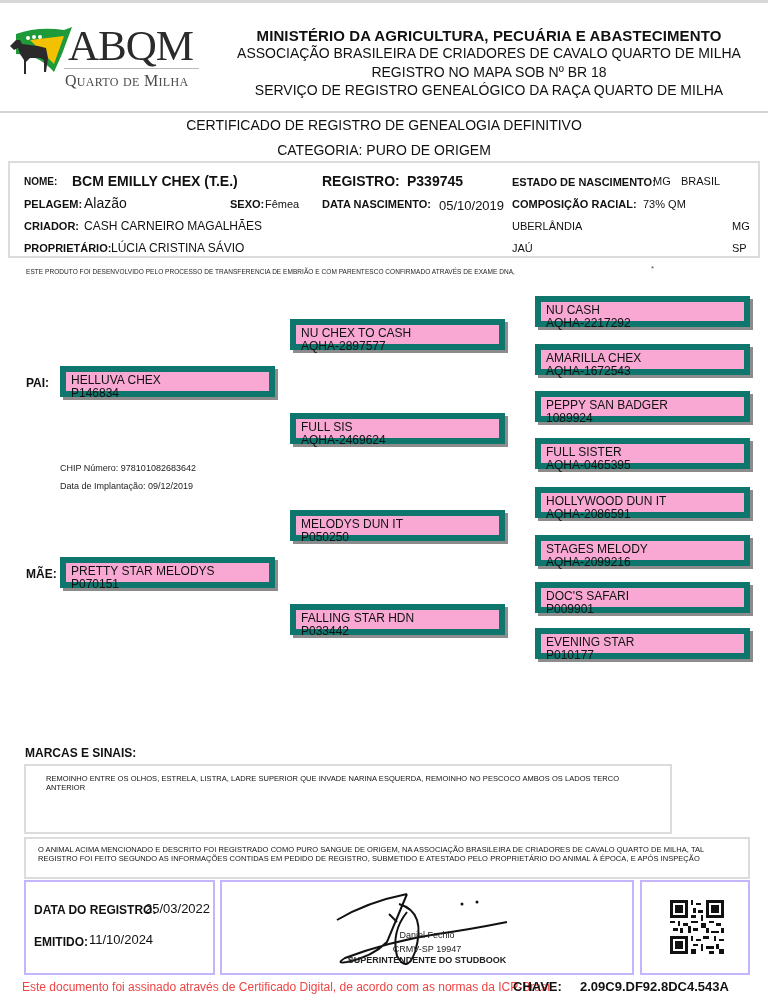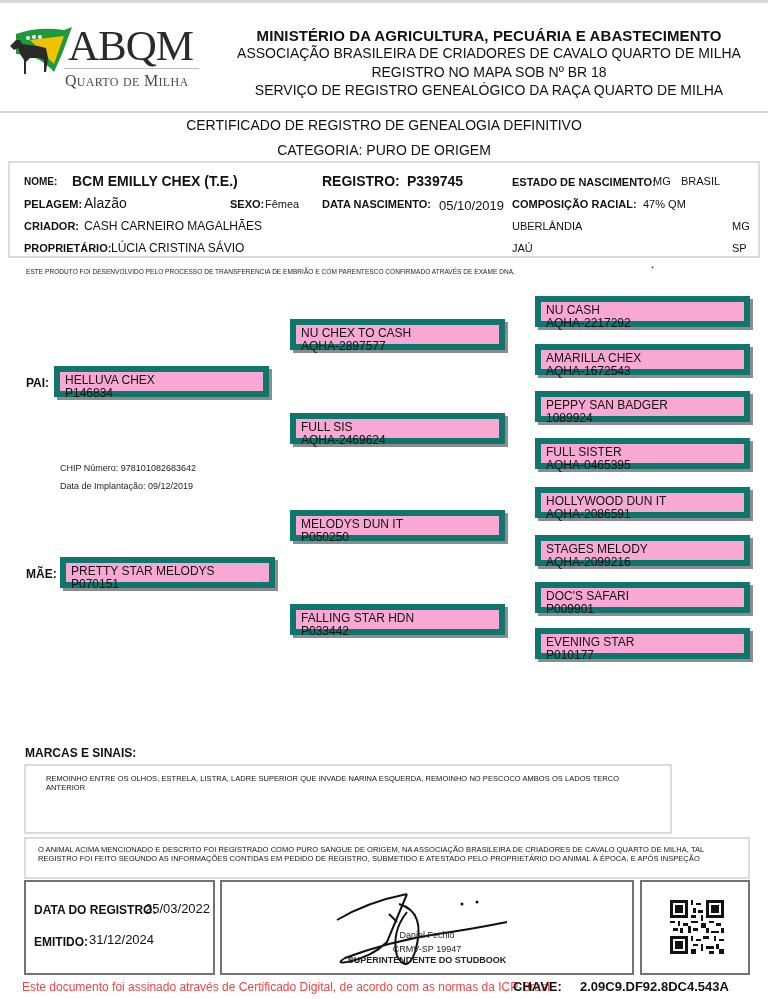--- a/index.html
+++ b/index.html
@@ -38,21 +38,21 @@
           font-size: 12px; line-height: 13px; }
   .pbox .n, .pbox .r { display: block; white-space: nowrap; }
   .plabel { font-weight: bold; font-size: 12px; }
   .chip { font-size: 9px; color: #222; }
   
   .marcas-title { left: 25px; top: 746px; font-weight: bold; font-size: 12px; }
   .marcas-box { left: 24px; top: 764px; width: 648px; height: 70px; border: 2px solid #dcdcdc; box-sizing: border-box;
                 padding: 8px 20px; font-size: 7.5px; letter-spacing: 0.05px; }
   .legal-box { left: 24px; top: 837px; width: 726px; height: 42px; border: 2px solid #dcdcdc; box-sizing: border-box;
                padding: 6px 12px; font-size: 7.5px; line-height: 9px; letter-spacing: 0.05px; }
-  .foot-box { top: 880px; height: 95px; border: 2px solid #737373; box-sizing: border-box; }
+  .foot-box { top: 880px; height: 95px; border: 2px solid #c4b5fd; box-sizing: border-box; }
   .foot-label { font-weight: bold; font-size: 12px; }
   .foot-val { font-size: 13px; }
   .sig-text { font-size: 9px; text-align: center; color: #222; }
   .digital { left: 22px; top: 980px; font-size: 12px; color: #ef4444; }
   .chave { left: 513px; top: 979px; font-weight: bold; font-size: 13px; }
   .chave-val { left: 580px; top: 979px; font-weight: bold; font-size: 13px; }
 </style>
 </head>
 <body>
 
@@ -90,37 +90,37 @@
 <span class="abs val" style="left:653px;top:175px;font-size:11px;">MG</span>
 <span class="abs val" style="left:681px;top:175px;font-size:11px;">BRASIL</span>
 
 <span class="abs lbl" style="left:24px;top:198px;">PELAGEM:</span>
 <span class="abs val" style="left:84px;top:195px;font-size:14px;">Alazão</span>
 <span class="abs lbl" style="left:230px;top:198px;">SEXO:</span>
 <span class="abs val" style="left:265px;top:198px;font-size:11px;">Fêmea</span>
 <span class="abs lbl" style="left:322px;top:198px;">DATA NASCIMENTO:</span>
 <span class="abs val" style="left:439px;top:198px;font-size:13px;">05/10/2019</span>
 <span class="abs lbl" style="left:512px;top:198px;">COMPOSIÇÃO RACIAL:</span>
-<span class="abs val" style="left:643px;top:198px;font-size:11px;">47% QM</span>
+<span class="abs val" style="left:643px;top:198px;font-size:11px;">73% QM</span>
 
 <span class="abs lbl" style="left:24px;top:220px;">CRIADOR:</span>
 <span class="abs val" style="left:84px;top:219px;font-size:12px;">CASH CARNEIRO MAGALHÃES</span>
 <span class="abs val" style="left:512px;top:220px;font-size:11px;">UBERLÂNDIA</span>
 <span class="abs val" style="left:732px;top:220px;font-size:11px;">MG</span>
 
 <span class="abs lbl" style="left:24px;top:242px;">PROPRIETÁRIO:</span>
 <span class="abs val" style="left:111px;top:241px;font-size:12px;">LÚCIA CRISTINA SÁVIO</span>
 <span class="abs val" style="left:512px;top:242px;font-size:11px;">JAÚ</span>
 <span class="abs val" style="left:732px;top:242px;font-size:11px;">SP</span>
 
 <div class="abs disclaimer">ESTE PRODUTO FOI DESENVOLVIDO PELO PROCESSO DE TRANSFERENCIA DE EMBRIÃO E COM PARENTESCO CONFIRMADO ATRAVÉS DE EXAME DNA,</div>
 <div class="abs dot">*</div>
 
 <span class="abs plabel" style="left:26px;top:376px;">PAI:</span>
-<div class="pbox" style="left:54px;top:366px;width:215px;height:31px;">
+<div class="pbox" style="left:60px;top:366px;width:215px;height:31px;">
   <span class="n">HELLUVA CHEX</span>
   <span class="r">P146834</span>
 </div>
 <span class="abs plabel" style="left:26px;top:567px;">MÃE:</span>
 <div class="pbox" style="left:60px;top:557px;width:215px;height:31px;">
   <span class="n">PRETTY STAR MELODYS</span>
   <span class="r">P070151</span>
 </div>
 
 <div class="pbox" style="left:290px;top:319px;width:215px;height:31px;">
@@ -183,21 +183,21 @@
 
 <div class="abs legal-box">
   <div>O ANIMAL ACIMA MENCIONADO E DESCRITO FOI REGISTRADO COMO PURO SANGUE DE ORIGEM, NA ASSOCIAÇÃO BRASILEIRA DE CRIADORES DE CAVALO QUARTO DE MILHA, TAL</div>
   <div>REGISTRO FOI FEITO SEGUNDO AS INFORMAÇÕES CONTIDAS EM PEDIDO DE REGISTRO, SUBMETIDO E ATESTADO PELO PROPRIETÁRIO DO ANIMAL À ÉPOCA, E APÓS INSPEÇÃO</div>
 </div>
 
 <div class="abs foot-box" style="left:24px;width:191px;"></div>
 <span class="abs foot-label" style="left:34px;top:903px;">DATA DO REGISTRO:</span>
 <span class="abs foot-val" style="left:145px;top:901px;">25/03/2022</span>
 <span class="abs foot-label" style="left:34px;top:935px;">EMITIDO:</span>
-<span class="abs foot-val" style="left:89px;top:932px;">31/12/2024</span>
+<span class="abs foot-val" style="left:89px;top:932px;">11/10/2024</span>
 
 <div class="abs foot-box" style="left:220px;width:414px;">
   <svg width="200" height="95" viewBox="0 0 200 95" style="position:absolute;left:105px;top:0;">
     <path d="M10 38 Q40 20 80 12 M80 12 L60 60 Q45 75 20 80 Q8 82 18 76 Q60 60 110 52 Q140 48 180 40" fill="none" stroke="#111" stroke-width="2"></path>
     <path d="M72 22 Q100 30 88 70 Q80 92 70 74 Q64 50 80 30" fill="none" stroke="#111" stroke-width="2"></path>
     <path d="M62 32 L70 40" stroke="#111" stroke-width="2"></path>
     <circle cx="135" cy="22" r="1.5" fill="#111"></circle>
       <circle cx="150" cy="20" r="1.5" fill="#111"></circle>
   </svg>
   <div class="abs sig-text" style="left:150px;top:48px;width:110px;">Daniel Fechio</div>

